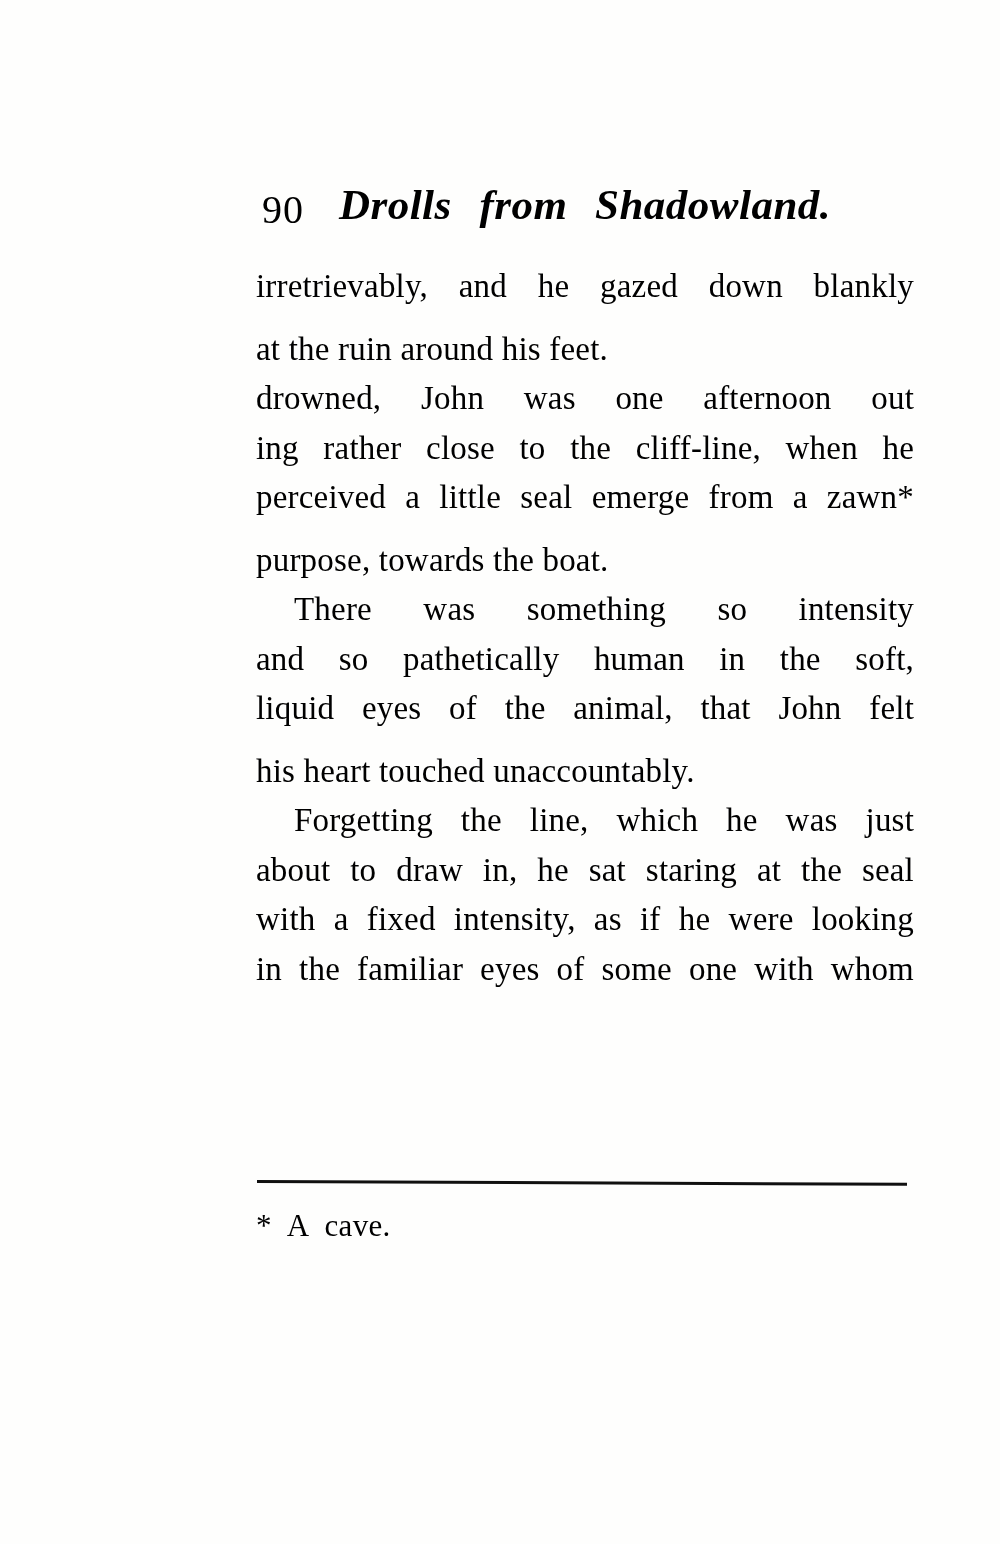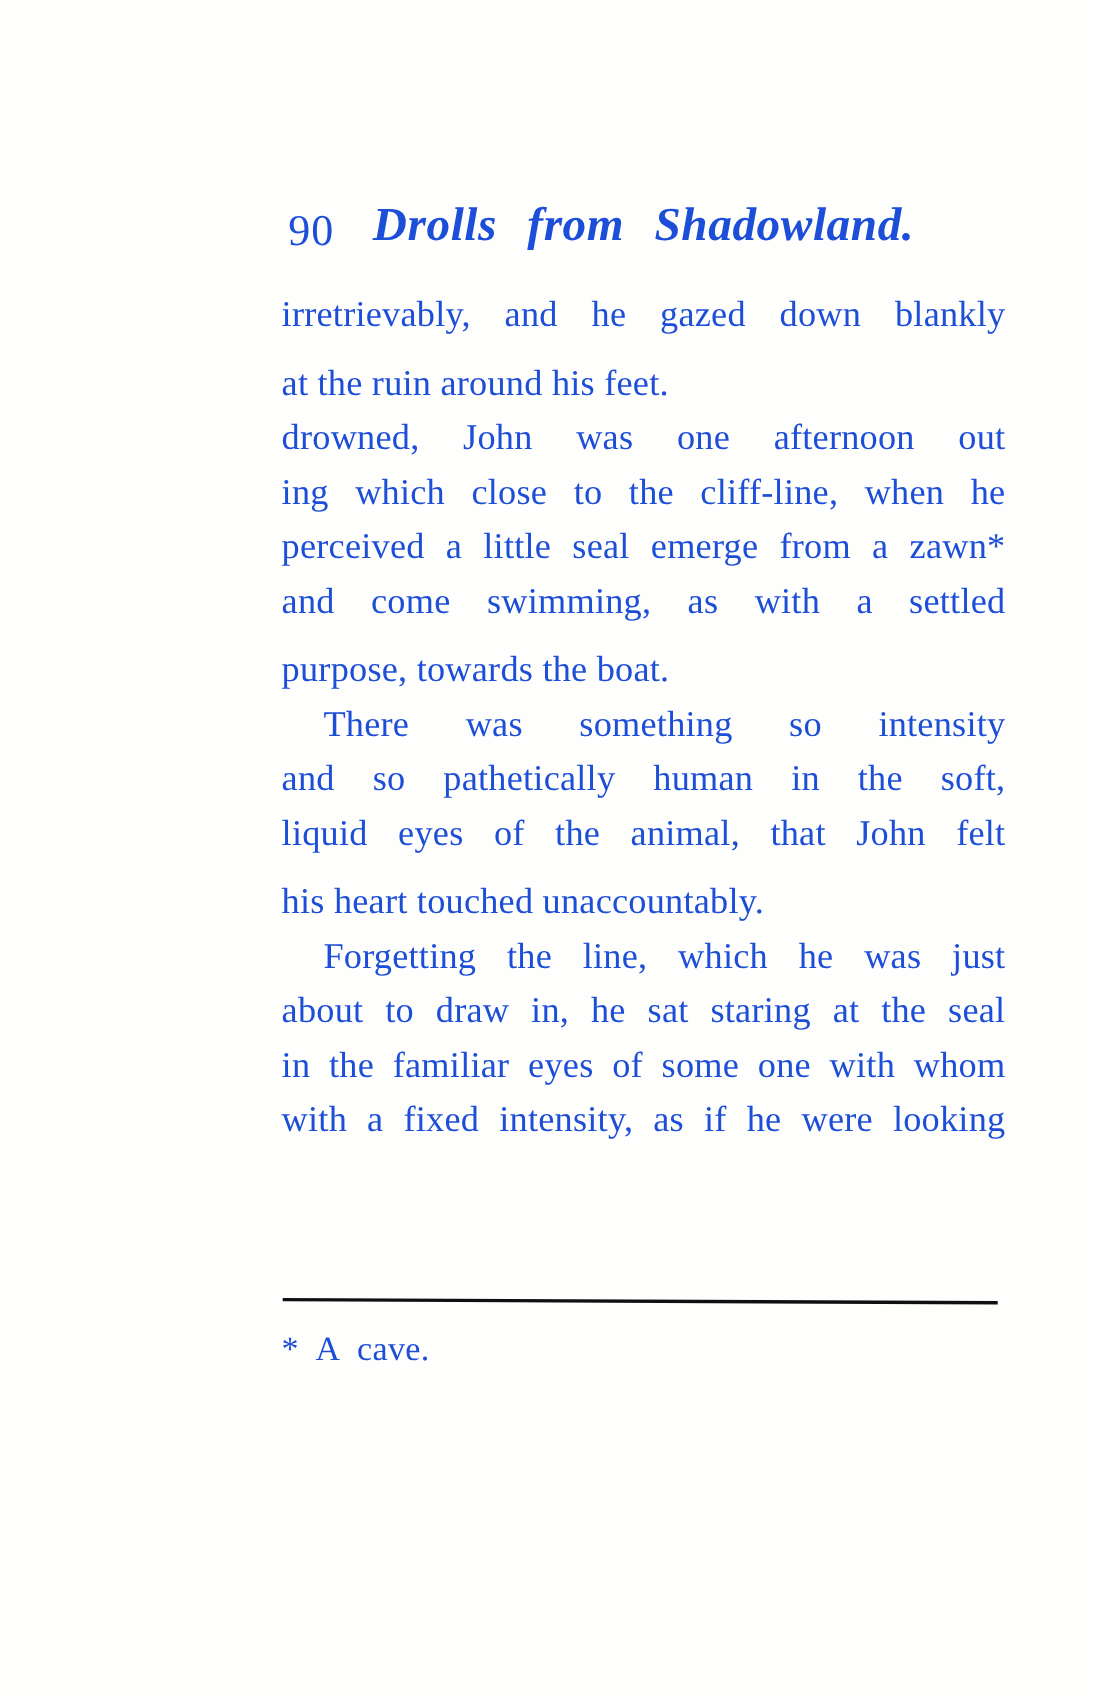--- a/index.html
+++ b/index.html
@@ -5,21 +5,21 @@
   html, body {
     margin: 0;
     padding: 0;
     background: #ffffff;
   }
   #page {
     position: relative;
     width: 1000px;
     height: 1544px;
     background: #fefefd;
-    color: #1d4ed8;
+    color: #000000;
     font-family: "Liberation Serif", serif;
     overflow: hidden;
   }
   
   #header {
     position: absolute;
     top: 180px;
     left: 256px;
     width: 658px;
     height: 52px;
@@ -96,30 +96,29 @@
 
   <div id="header">
     <span id="page-number">90</span>
     <span id="running-title">Drolls from Shadowland.</span>
   </div>
 
   <div id="body-text">
     <div class="line">irretrievably, and he gazed down blankly</div>
     <div class="line endline">at the ruin around his feet.</div>
     <div class="line">drowned, John was one afternoon out</div>
-    <div class="line">ing which close to the cliff-line, when he</div>
+    <div class="line">ing rather close to the cliff-line, when he</div>
     <div class="line">perceived a little seal emerge from a zawn*</div>
-    <div class="line">and come swimming, as with a settled</div>
     <div class="line endline">purpose, towards the boat.</div>
     <div class="line indent">There was something so intensity</div>
     <div class="line">and so pathetically human in the soft,</div>
     <div class="line">liquid eyes of the animal, that John felt</div>
     <div class="line endline">his heart touched unaccountably.</div>
     <div class="line indent">Forgetting the line, which he was just</div>
     <div class="line">about to draw in, he sat staring at the seal</div>
+    <div class="line">with a fixed intensity, as if he were looking</div>
     <div class="line">in the familiar eyes of some one with whom</div>
-    <div class="line">with a fixed intensity, as if he were looking</div>
   </div>
 
   <div id="footnote-rule"></div>
   <div id="footnote-text">* A cave.</div>
 
 </div>
 
 </body></html>

